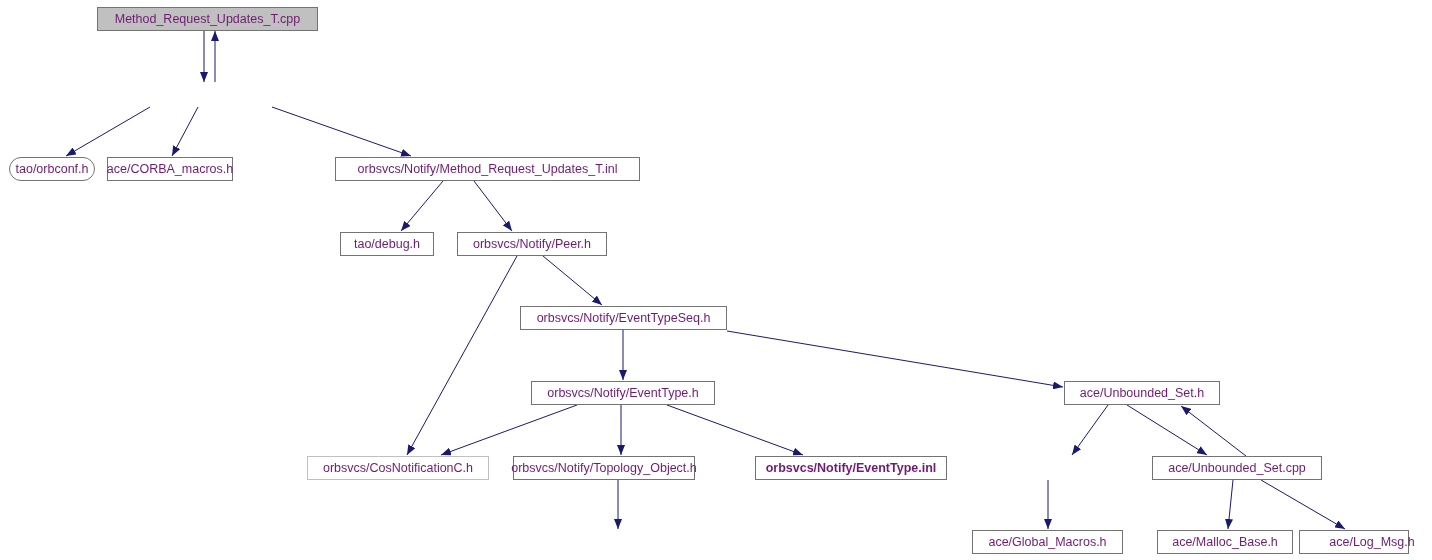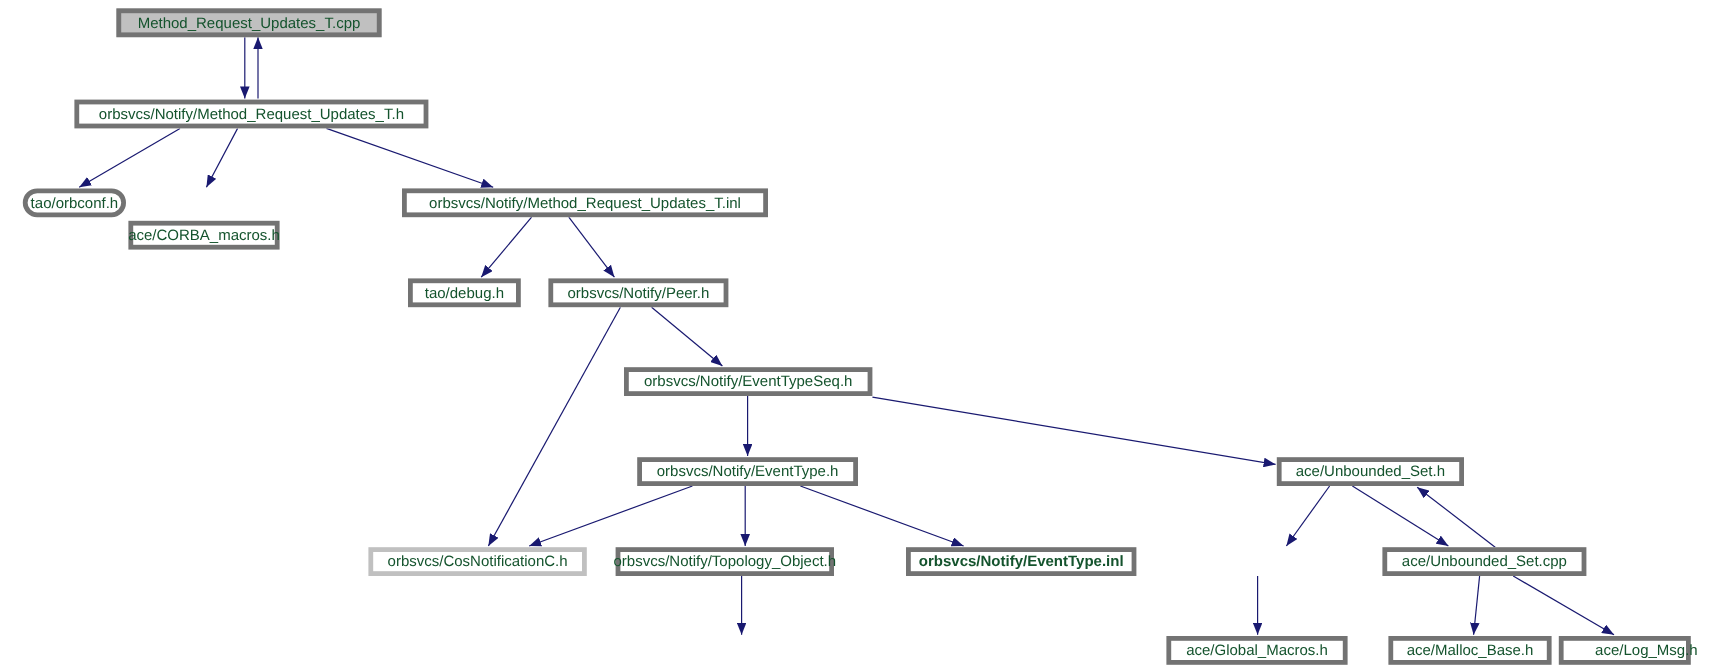--- a/index.html
+++ b/index.html
@@ -25,23 +25,23 @@
   .nodes-layer {
     position: absolute;
     left: 0;
     top: 0;
     width: 1432px;
     height: 560px;
   }
   .node {
     position: absolute;
     box-sizing: border-box;
-    border: 4px solid #737373;
+    border: 1px solid #737373;
     background: #ffffff;
-    color: #14532d;
+    color: #701a75;
     font-size: 12.5px;
     line-height: 1;
     display: flex;
     align-items: center;
     justify-content: center;
     white-space: nowrap;
     cursor: pointer;
   }
   .node.root {
     background: #c0c0c0;
@@ -84,23 +84,22 @@
         <line x1="1108" y1="405" x2="1072" y2="455" stroke="#191970" marker-end="url(#arrowhead)"></line>
         <line x1="1127" y1="405" x2="1207" y2="455" stroke="#191970" marker-end="url(#arrowhead)"></line>
         <line x1="1246" y1="456" x2="1181" y2="406" stroke="#191970" marker-end="url(#arrowhead)"></line>
         <line x1="1048" y1="480" x2="1048" y2="529" stroke="#191970" marker-end="url(#arrowhead)"></line>
         <line x1="1233" y1="480" x2="1228" y2="529" stroke="#191970" marker-end="url(#arrowhead)"></line>
         <line x1="1261" y1="480" x2="1345" y2="529" stroke="#191970" marker-end="url(#arrowhead)"></line>
       </g>
   </svg>
   <div class="nodes-layer">
       <div class="node root" style="left: 97px; top: 7px; width: 221px; height: 24px;">Method_Request_Updates_T.cpp</div>
-      <div class="node" style="left: 62px; top: 83px; width: 295px; height: 24px;">orbsvcs/Notify/Method_Request_Updates_T.h</div>
-      <div class="node" style="left: 19px; top: 157px; width: 86px; height: 24px; border-radius: 12px;">tao/orbconf.h</div>
-      <div class="node" style="left: 107px; top: 157px; width: 126px; height: 24px; margin-top: 27px;">ace/CORBA_macros.h</div>
+      <div class="node" style="left: 9px; top: 157px; width: 86px; height: 24px; border-radius: 12px;">tao/orbconf.h</div>
+      <div class="node" style="left: 107px; top: 157px; width: 126px; height: 24px;">ace/CORBA_macros.h</div>
       <div class="node" style="left: 303px; top: 157px; width: 305px; height: 24px; margin-left: 32px;">orbsvcs/Notify/Method_Request_Updates_T.inl</div>
       <div class="node" style="left: 340px; top: 232px; width: 94px; height: 24px;">tao/debug.h</div>
       <div class="node" style="left: 457px; top: 232px; width: 150px; height: 24px;">orbsvcs/Notify/Peer.h</div>
       <div class="node" style="left: 520px; top: 306px; width: 207px; height: 24px;">orbsvcs/Notify/EventTypeSeq.h</div>
       <div class="node" style="left: 531px; top: 381px; width: 184px; height: 24px;">orbsvcs/Notify/EventType.h</div>
       <div class="node" style="left: 1064px; top: 381px; width: 156px; height: 24px;">ace/Unbounded_Set.h</div>
       <div class="node external" style="left: 307px; top: 456px; width: 182px; height: 24px;">orbsvcs/CosNotificationC.h</div>
       <div class="node" style="left: 513px; top: 456px; width: 182px; height: 24px;">orbsvcs/Notify/Topology_Object.h</div>
       <div class="node" style="left: 755px; top: 456px; width: 192px; height: 24px; font-weight: bold;">orbsvcs/Notify/EventType.inl</div>
       <div class="node" style="left: 1152px; top: 456px; width: 170px; height: 24px;">ace/Unbounded_Set.cpp</div>

